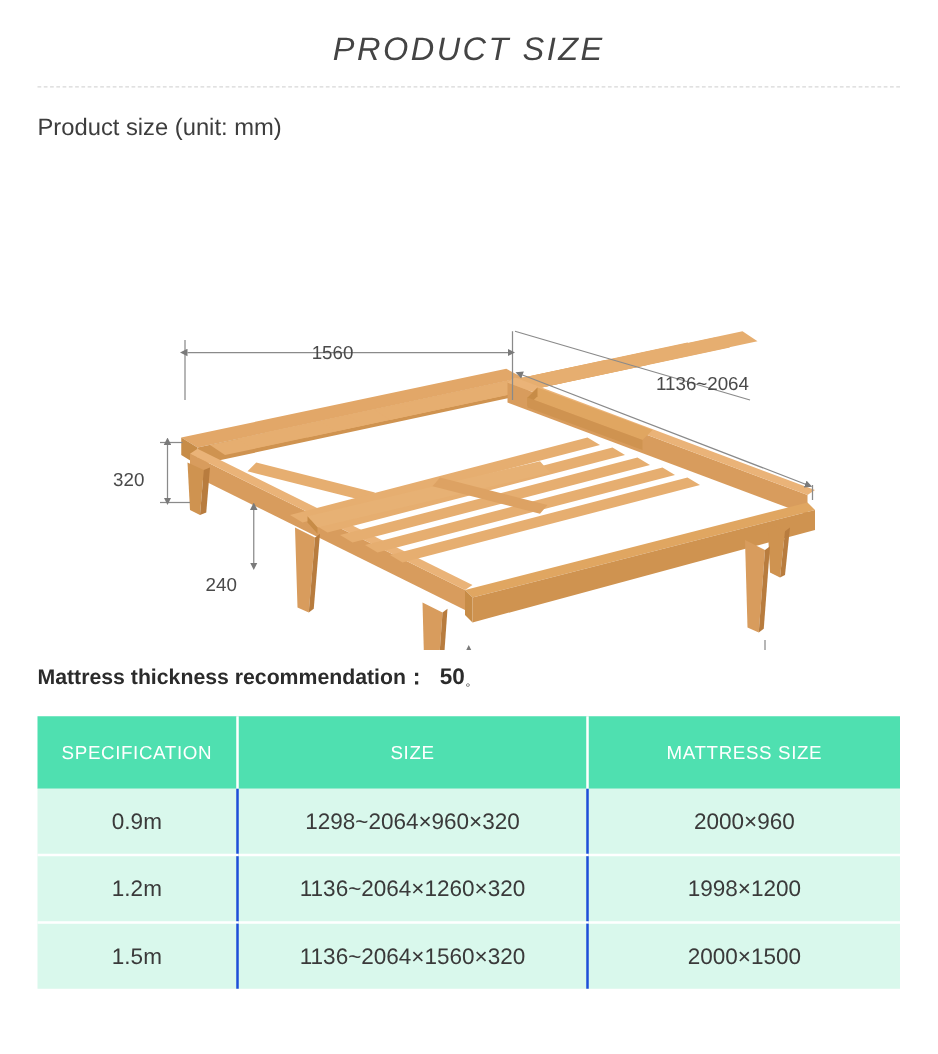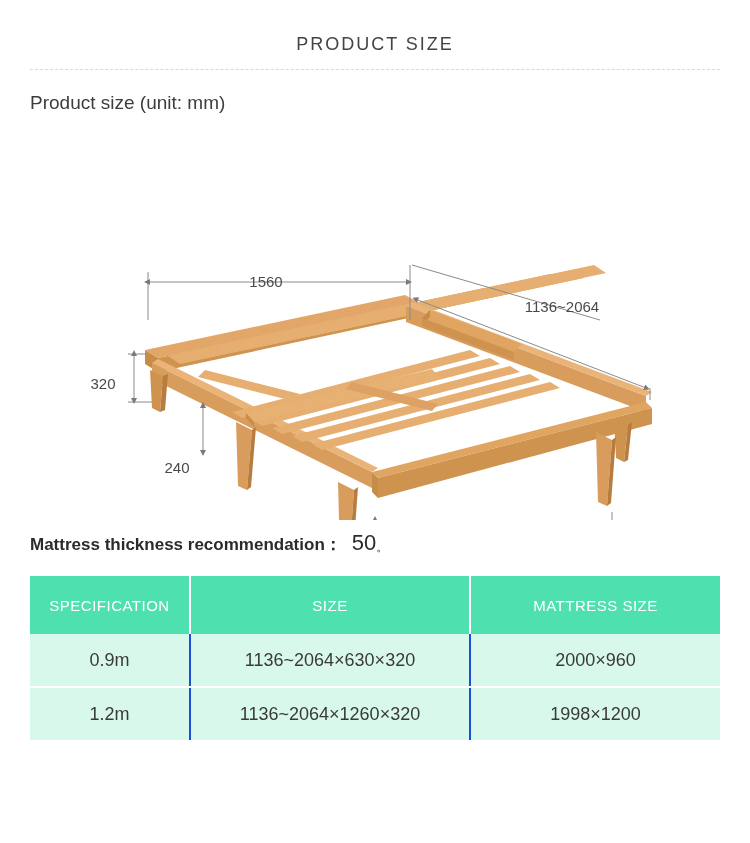--- a/index.html
+++ b/index.html
@@ -16,25 +16,26 @@
     position: relative;
   }
   .page {
     width: 750px;
     height: 843px;
     position: relative;
     box-sizing: border-box;
   }
   .title {
     text-align: center;
-    font-size: 18px;
+    font-size: 26px;
     letter-spacing: 2px;
     color: #444444;
-    padding-top: 34px;
+    padding-top: 24px;
     font-weight: 400;
+    font-style: italic;
   }
   .title-rule {
     margin: 14px 30px 0 30px;
     border-top: 1px dashed #d8d8d8;
   }
   .subtitle {
     margin: 22px 0 0 30px;
     font-size: 19px;
     color: #3d3d3d;
   }
@@ -50,22 +51,22 @@
   .mattress-line {
     margin: 10px 0 0 30px;
     font-size: 17px;
     color: #2b2b2b;
   }
   .mattress-line .label {
     font-weight: bold;
   }
   .mattress-line .value {
     margin-left: 10px;
-    font-weight: normal;
-    font-size: 22px;
+    font-weight: bold;
+    font-size: 18px;
   }
   .mattress-line .unit {
     font-size: 12px;
     vertical-align: bottom;
   }
   table.spec {
     margin: 20px 0 0 30px;
     width: 690px;
     border-collapse: collapse;
     table-layout: fixed;
@@ -236,24 +237,29 @@
     <thead>
       <tr>
         <th>SPECIFICATION</th>
         <th>SIZE</th>
         <th>MATTRESS SIZE</th>
       </tr>
     </thead>
     <tbody>
       <tr>
         <td>0.9m</td>
-        <td>1136~2064×630×320</td>
+        <td>1298~2064×960×320</td>
         <td>2000×960</td>
       </tr>
       <tr>
         <td>1.2m</td>
         <td>1136~2064×1260×320</td>
         <td>1998×1200</td>
       </tr>
+      <tr>
+        <td>1.5m</td>
+        <td>1136~2064×1560×320</td>
+        <td>2000×1500</td>
+      </tr>
     </tbody>
   </table>
 
 </div>
 
 </body></html>

